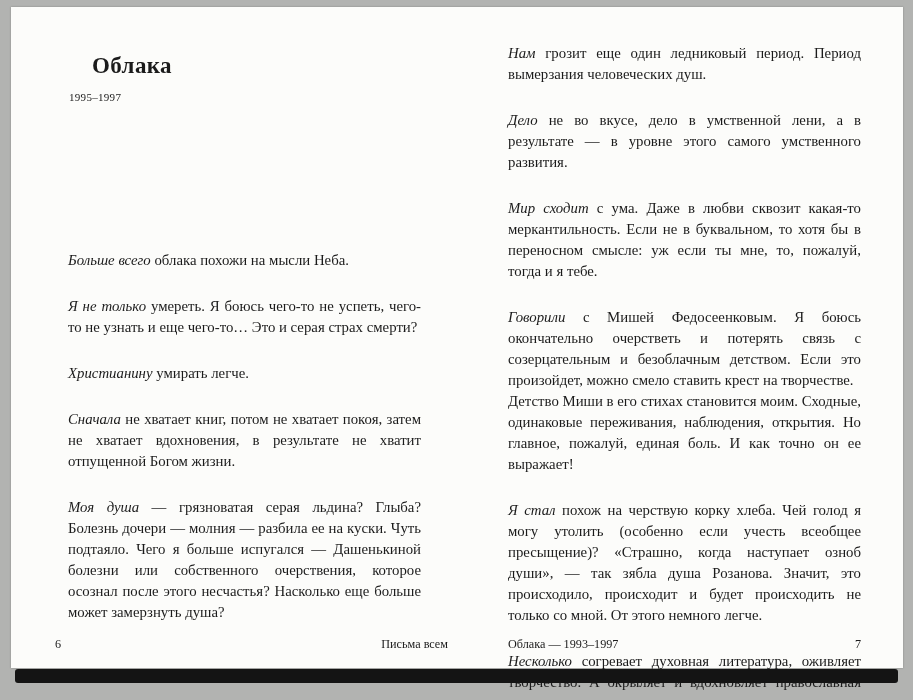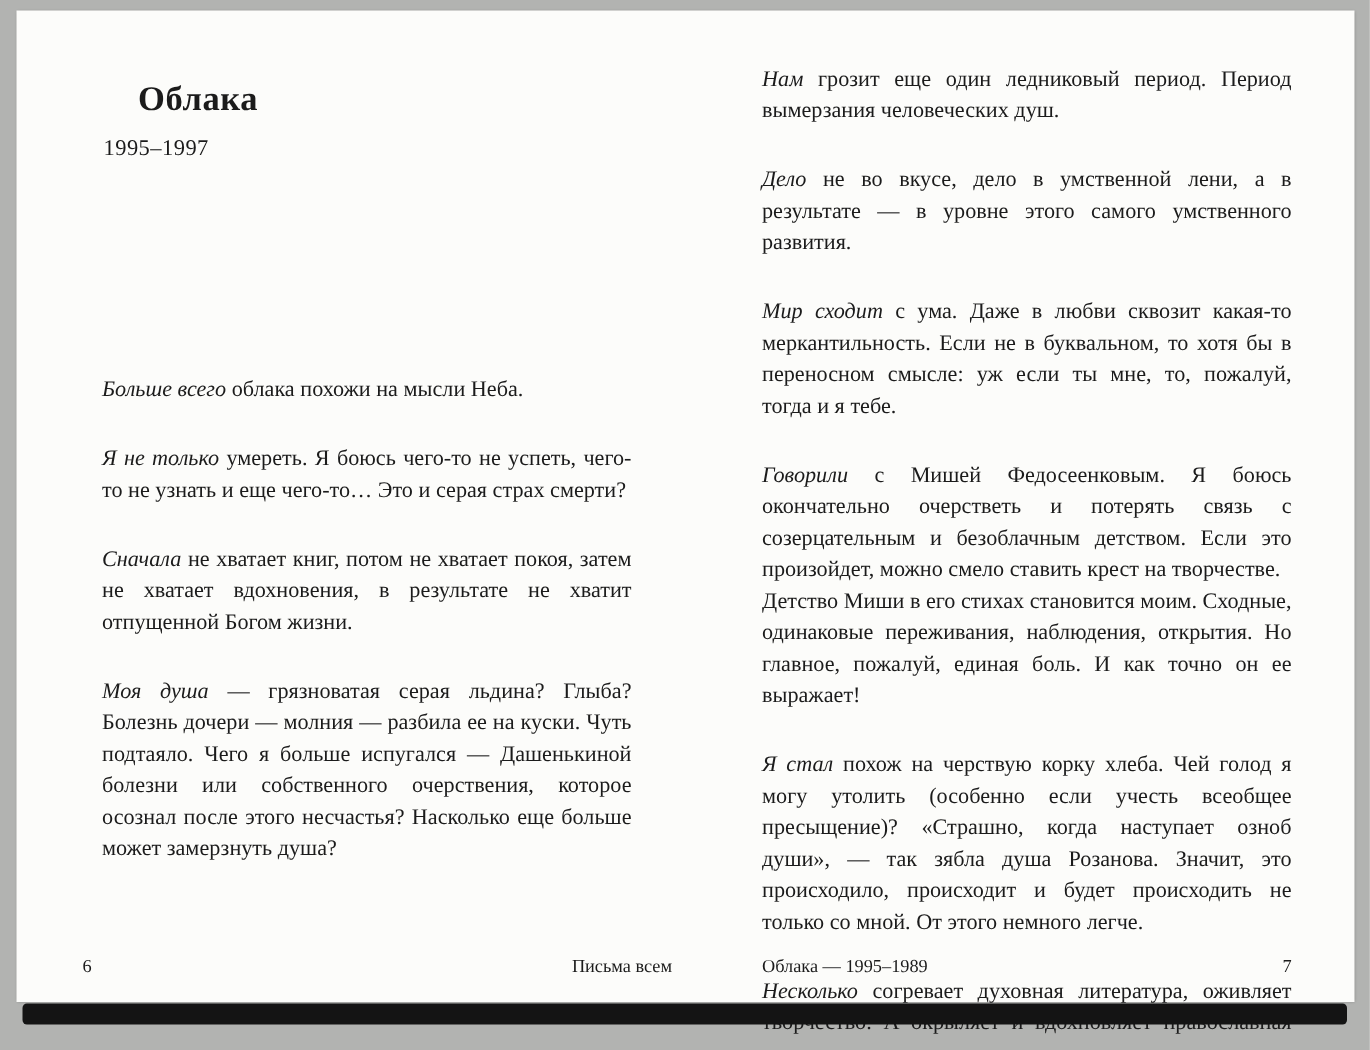--- a/index.html
+++ b/index.html
@@ -37,21 +37,21 @@
     margin: 13px;
     font-size: 23px;
     font-weight: bold;
     letter-spacing: 0.4px;
     line-height: 1.1;
   }
   .chapter-years {
     position: absolute;
     left: 58px;
     top: 84px;
-    font-size: 15px;
+    font-size: 11px;
     letter-spacing: 0.3px;
   }
   .body-col {
     position: absolute;
     width: 353px;
     font-size: 14.8px;
     line-height: 21px;
     text-align: justify;
   }
   .body-left  { left: 57px;  top: 243px; }
@@ -79,20 +79,23 @@
     <div class="chapter-years">1995–1997</div>
 
     <div class="body-col body-left">
       <div class="para">
         <p><span class="lead">Больше всего</span><span> облака похожи на мысли Неба.</span></p>
       </div>
       <div class="para">
         <p><span class="lead">Я не только</span><span> умереть. Я боюсь чего-то не успеть, чего-то не узнать и еще чего-то… Это и серая страх смерти?</span></p>
       </div>
       <div class="para">
+        <p><span class="lead">Христианину</span><span> умирать легче.</span></p>
+      </div>
+      <div class="para">
         <p><span class="lead">Сначала</span><span> не хватает книг, потом не хватает покоя, затем не хватает вдохновения, в результате не хватит отпущенной Богом жизни.</span></p>
       </div>
       <div class="para">
         <p><span class="lead">Моя душа</span><span> — грязноватая серая льдина? Глыба? Болезнь дочери — молния — разбила ее на куски. Чуть подтаяло. Чего я больше испугался — Дашенькиной болезни или собственного очерствения, которое осознал после этого несчастья? Насколько еще больше может замерзнуть душа?</span></p>
       </div>
     </div>
 
     <div class="body-col body-right">
       <div class="para">
         <p><span class="lead">Нам</span><span> грозит еще один ледниковый период. Период вымерзания человеческих душ.</span></p>
@@ -110,19 +113,19 @@
       <div class="para">
         <p><span class="lead">Я стал</span><span> похож на черствую корку хлеба. Чей голод я могу утолить (особенно если учесть всеобщее пресыщение)? «Страшно, когда наступает озноб души», — так зябла душа Розанова. Значит, это происходило, происходит и будет происходить не только со мной. От этого немного легче.</span></p>
       </div>
       <div class="para">
         <p><span class="lead">Несколько</span><span> согревает духовная литература, оживляет творчество. А окрыляет и вдохновляет православная литургия.</span></p>
       </div>
     </div>
 
     <div class="footer-item pn-left">6</div>
     <div class="footer-item rt-left">Письма всем</div>
-    <div class="footer-item rt-right">Облака — 1995–1989</div>
+    <div class="footer-item rt-right">Облака — 1993–1997</div>
     <div class="footer-item pn-right">7</div>
 
   </div>
 
   <div class="book-edge"></div>
 </div>
 
 </body></html>

